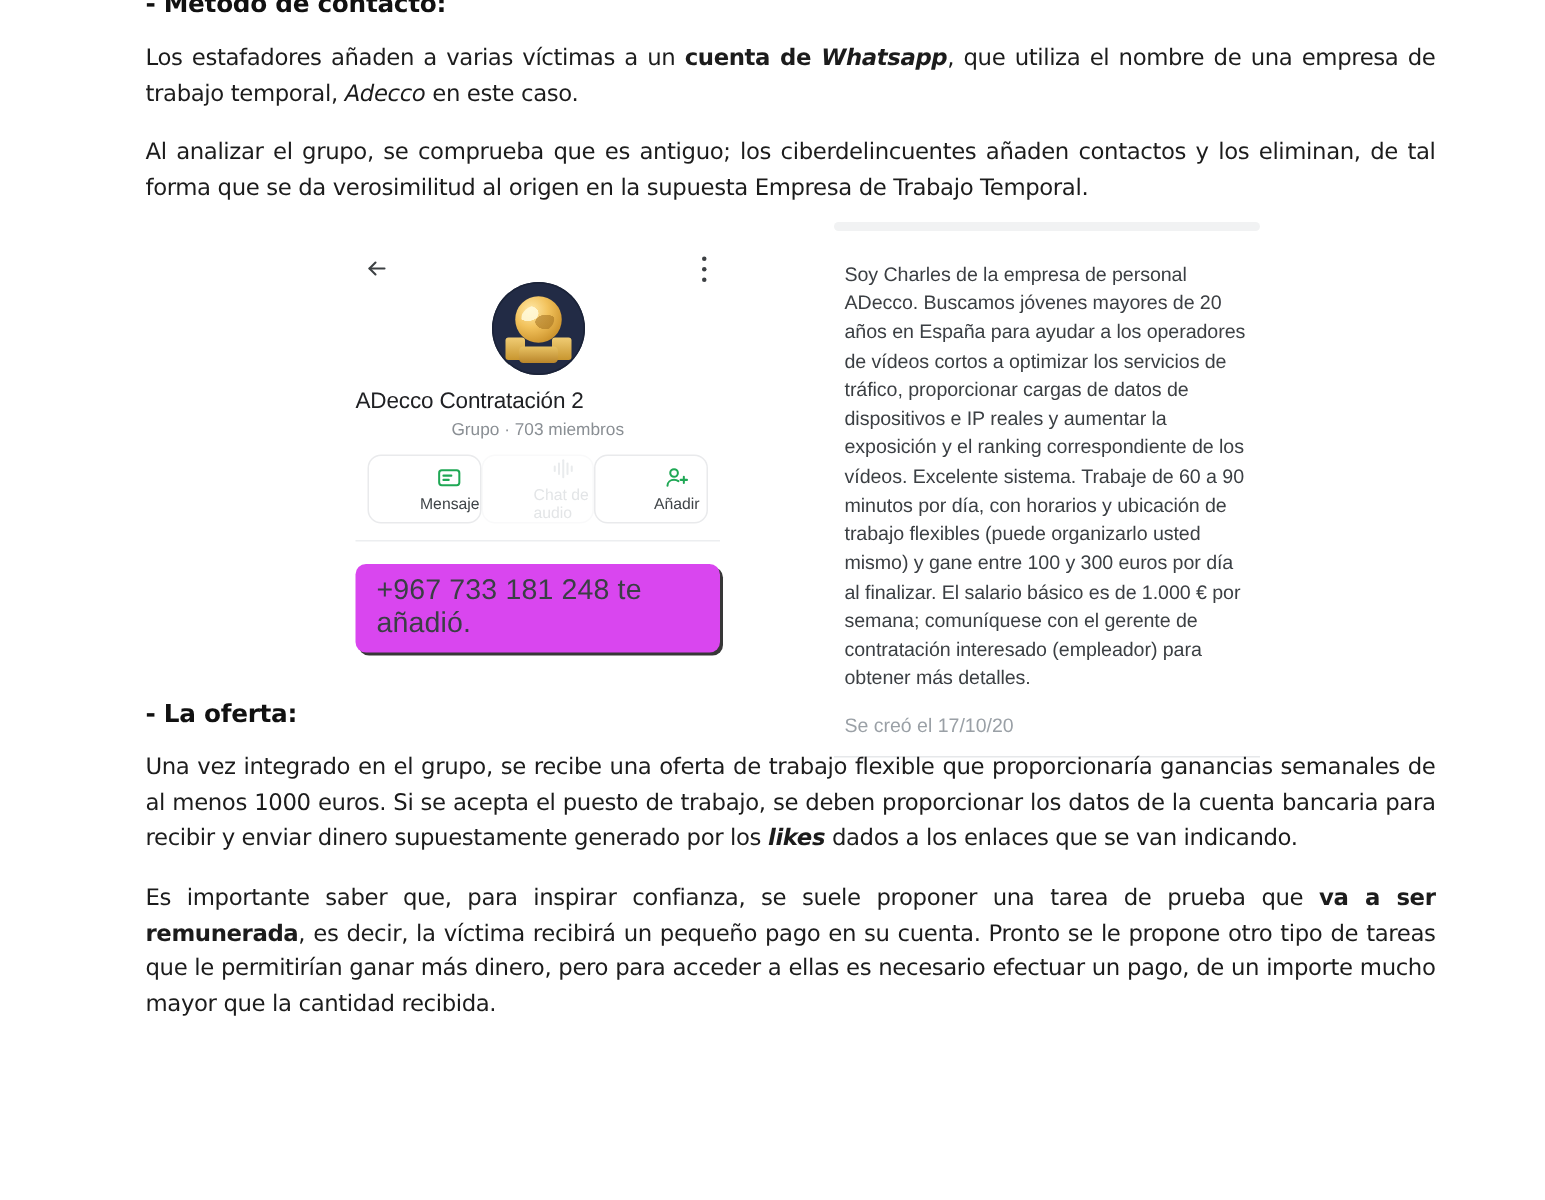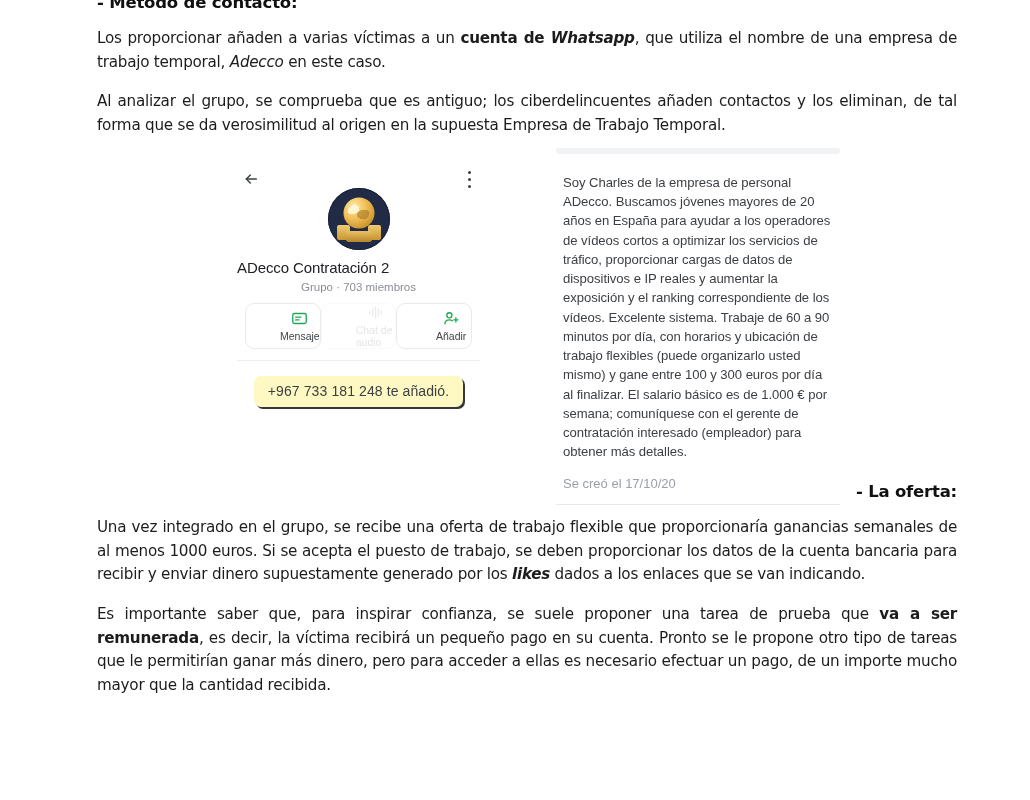--- a/index.html
+++ b/index.html
@@ -204,25 +204,25 @@
     height: 1px;
     background: #eceef0;
   }
   .wa-toast-wrap {
     margin-top: 15px;
     display: flex;
     justify-content: center;
     position: relative;
   }
   .wa-toast {
-    background: #fef9c3;
+    background: #d946ef;
     border-radius: 7px;
     padding: 7px 14px 8px 14px;
     font-family: "Liberation Sans", sans-serif;
-    font-size: 14px;
+    font-size: 19px;
     color: #3a3f44;
     letter-spacing: .1px;
     box-shadow: 2px 2px 0 0 rgba(20,20,20,.85);
   }
 
   
   .msg {
     position: absolute;
     left: 556px;
     top: 0px;
@@ -258,21 +258,21 @@
 </style>
 </head>
 <body>
 
 <div class="page">
 
   <div class="doc">
 
     <div class="heading">- Método de contacto:</div>
 
-    <p class="para"><span>Los proporcionar añaden a varias víctimas a un </span><b>cuenta de </b><span class="bi">Whatsapp</span><span>, que utiliza el nombre de una empresa de trabajo temporal, </span><i>Adecco</i><span> en este caso.</span></p>
+    <p class="para"><span>Los estafadores añaden a varias víctimas a un </span><b>cuenta de </b><span class="bi">Whatsapp</span><span>, que utiliza el nombre de una empresa de trabajo temporal, </span><i>Adecco</i><span> en este caso.</span></p>
 
     <p class="para">Al analizar el grupo, se comprueba que es antiguo; los ciberdelincuentes añaden contactos y los eliminan, de tal forma que se da verosimilitud al origen en la supuesta Empresa de Trabajo Temporal.</p>
   </div>
 
   <div class="shots">
 
     <div class="wa">
 
       <div class="wa-topbar">
         <span class="wa-back">
@@ -351,20 +351,20 @@
       <p class="msg-text">Soy Charles de la empresa de personal ADecco. Buscamos jóvenes mayores de 20 años en España para ayudar a los operadores de vídeos cortos a optimizar los servicios de tráfico, proporcionar cargas de datos de dispositivos e IP reales y aumentar la exposición y el ranking correspondiente de los vídeos. Excelente sistema. Trabaje de 60 a 90 minutos por día, con horarios y ubicación de trabajo flexibles (puede organizarlo usted mismo) y gane entre 100 y 300 euros por día al finalizar. El salario básico es de 1.000 € por semana; comuníquese con el gerente de contratación interesado (empleador) para obtener más detalles.</p>
       <div class="msg-date">Se creó el 17/10/20</div>
       <div class="msg-bot-rule"></div>
     </div>
 
   </div>
 
   <div class="doc" style="top:451px;">
 
 
-    <div class="heading" style="margin-top:30px;text-align:right;">- La oferta:</div>
+    <div class="heading" style="margin-top:14px;">- La oferta:</div>
 
     <p class="para"><span>Una vez integrado en el grupo, se recibe una oferta de trabajo flexible que proporcionaría ganancias semanales de al menos 1000 euros. Si se acepta el puesto de trabajo, se deben proporcionar los datos de la cuenta bancaria para recibir y enviar dinero supuestamente generado por los </span><span class="bi">likes</span><span> dados a los enlaces que se van indicando.</span></p>
 
     <p class="para"><span>Es importante saber que, para inspirar confianza, se suele proponer una tarea de prueba que </span><b>va a ser remunerada</b><span>, es decir, la víctima recibirá un pequeño pago en su cuenta. Pronto se le propone otro tipo de tareas que le permitirían ganar más dinero, pero para acceder a ellas es necesario efectuar un pago, de un importe mucho mayor que la cantidad recibida.</span></p>
   </div>
 
 </div>
 
 </body></html>

